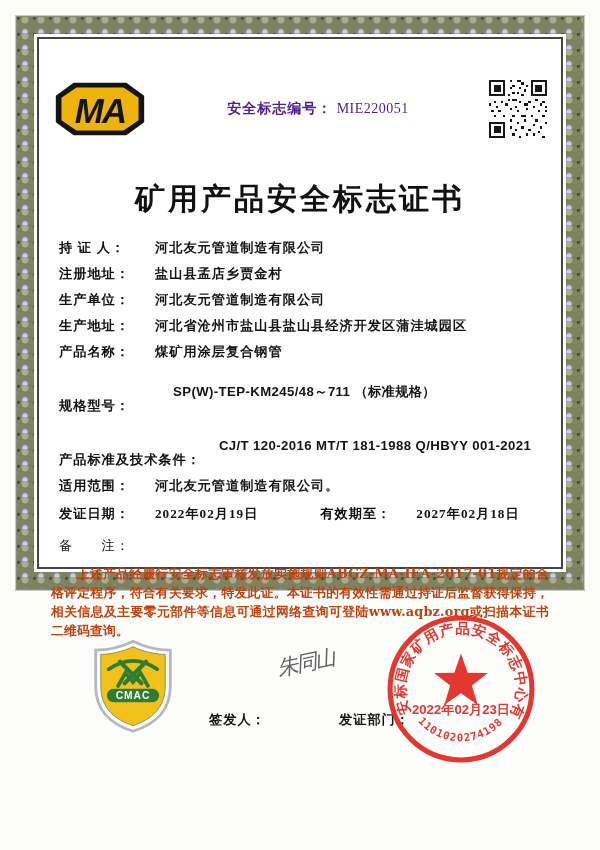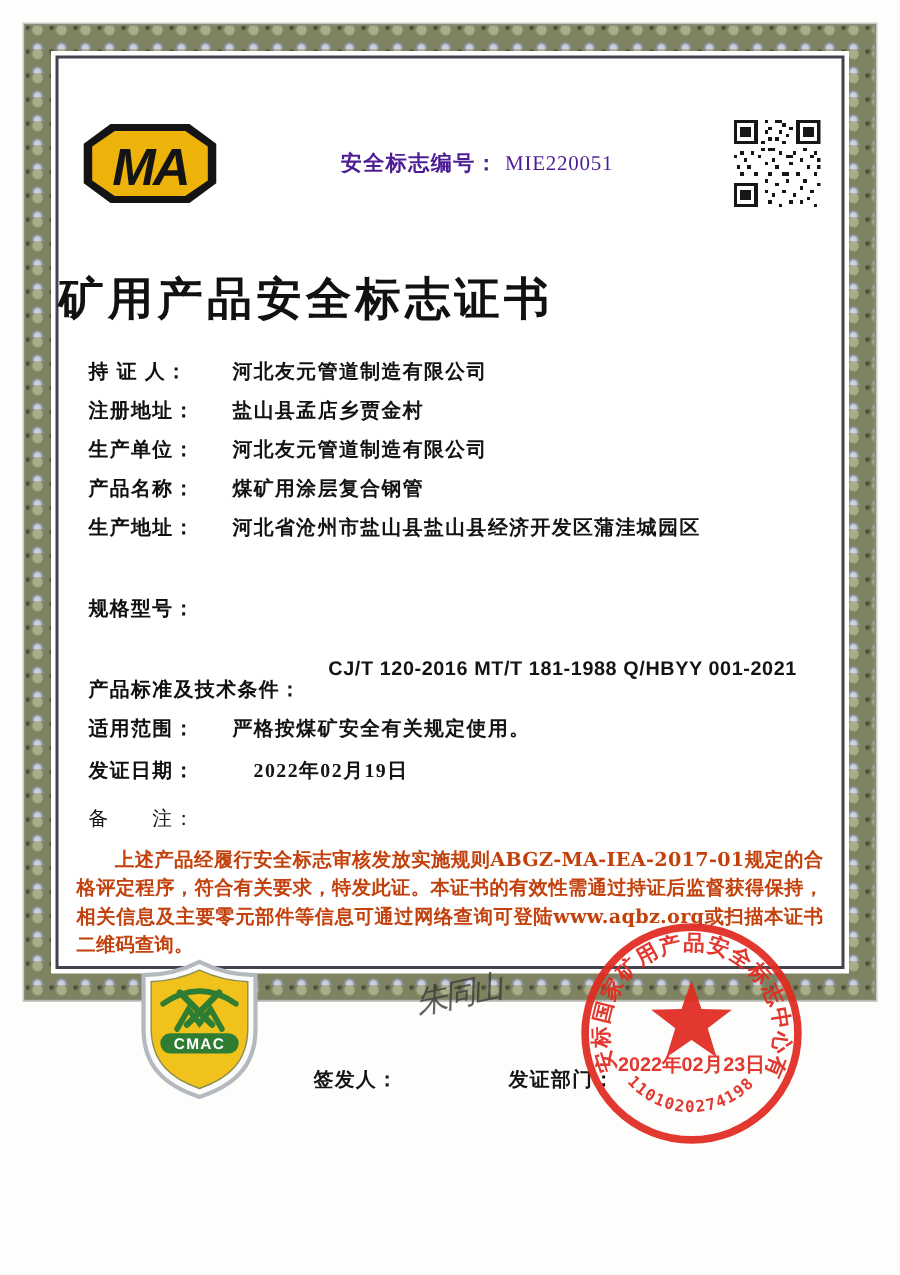--- a/index.html
+++ b/index.html
@@ -2,21 +2,21 @@
 <html><head>
 <meta charset="utf-8">
 <style>
   html,body{margin:0;padding:0;}
   body{
     width:600px;height:850px;position:relative;background:#fdfdfc;
     font-family:"Liberation Sans",sans-serif;color:#151515;overflow:hidden;
   }
   
   .frame{
-    position:absolute;left:16px;top:16px;width:568px;height:651px;
+    position:absolute;left:16px;top:16px;width:568px;height:574px;
     box-sizing:border-box;padding:20px;
     background-color:#7e8260;
     background-image:
       radial-gradient(circle at 8px 15px, #ccd3dd 2px, #8e96a8 3px, rgba(0,0,0,0) 4.5px),
       radial-gradient(circle at 1px 1px, #4d5138 1.5px, rgba(0,0,0,0) 2.5px),
       radial-gradient(circle at 8px 3px, #a9ad8a 3px, rgba(0,0,0,0) 4px);
     background-size:16px 16px;
     border:1px solid #8a8d7c;
     outline:1px solid #c9c9c4;
   }
@@ -26,32 +26,32 @@
   }
   
   .header-row{position:absolute;left:14px;right:14px;top:40px;height:60px;
     display:flex;align-items:center;justify-content:space-between;}
   .ma-logo{width:94px;height:58px;flex:0 0 auto;}
   .certno{flex:1;text-align:center;font-size:14px;letter-spacing:1px;
     font-family:"Liberation Serif",serif;font-weight:bold;color:#4c1d95;}
   .certno .val{font-family:"Liberation Serif",serif;font-weight:normal;letter-spacing:.5px;}
   .qr{width:58px;height:58px;flex:0 0 auto;}
   
-  .title{position:absolute;left:0;right:0;top:140px;text-align:left;
+  .title{position:absolute;left:0;right:0;top:140px;text-align:center;
     font-size:30px;font-weight:900;letter-spacing:3px;color:#111;
     font-family:"DejaVu Sans",sans-serif;}
   
   .fields{position:absolute;left:20px;right:8px;top:202px;}
   .frow{display:flex;align-items:center;margin-bottom:12px;font-size:13.2px;line-height:14px;}
   .flabel{font-weight:bold;letter-spacing:1px;min-width:96px;white-space:nowrap;flex:0 0 auto;color:#101010;}
   .fvalue{font-family:Liberation Serif, serif;font-weight:bold;letter-spacing:1px;color:#141414;}
   .frow.code .fvalue{font-family:"Liberation Sans",sans-serif;font-weight:bold;letter-spacing:.4px;}
   .frow.code .flabel{min-width:auto;margin-right:18px;margin-top:28px;}
   .dates{display:flex;align-items:baseline;margin-bottom:14px;font-size:13.2px;}
-  .dates .pair{display:flex;align-items:baseline;gap:14px;}
+  .dates .pair{display:flex;align-items:baseline;}
   .dates .pair.second{margin-left:62px;}
   .remark-row{font-size:13.2px;font-weight:normal;letter-spacing:1px;}
   
   .statement{position:absolute;left:12px;right:12px;top:512px;
     font-family:"DejaVu Serif",serif;font-weight:bold;font-size:12.8px;
     line-height:19px;letter-spacing:.2px;text-align:justify;text-indent:2em;color:#c2410c;}
   
   .cmac{position:absolute;left:52px;top:600px;width:84px;height:94px;}
   .signer-label,.dept-label{position:absolute;top:632px;font-size:13.2px;font-weight:bold;letter-spacing:1px;margin-top:40px;}
   .signer-label{left:170px;}
@@ -103,43 +103,48 @@
       </div>
       <div class="frow">
         <span class="flabel">注册地址：</span>
         <span class="fvalue">盐山县孟店乡贾金村</span>
       </div>
       <div class="frow">
         <span class="flabel">生产单位：</span>
         <span class="fvalue">河北友元管道制造有限公司</span>
       </div>
       <div class="frow">
+        <span class="flabel">生产地址：</span>
+        <span class="fvalue">河北省沧州市盐山县盐山县经济开发区蒲洼城园区</span>
+      </div>
+      <div class="frow">
         <span class="flabel">产品名称：</span>
         <span class="fvalue">煤矿用涂层复合钢管</span>
       </div>
-      <div class="frow">
-        <span class="flabel">生产地址：</span>
-        <span class="fvalue">河北省沧州市盐山县盐山县经济开发区蒲洼城园区</span>
-      </div>
       <div class="frow code">
         <span class="flabel" style="min-width:96px">规格型号：</span>
+        <span class="fvalue">SP(W)-TEP-KM245/48～711 （标准规格）</span>
       </div>
       <div class="frow code">
         <span class="flabel">产品标准及技术条件：</span>
         <span class="fvalue">CJ/T 120-2016 MT/T 181-1988 Q/HBYY 001-2021</span>
       </div>
       <div class="frow">
         <span class="flabel">适用范围：</span>
-        <span class="fvalue">严格按煤矿安全有关规定使用。</span>
+        <span class="fvalue">河北友元管道制造有限公司。</span>
       </div>
 
       <div class="dates">
         <div class="pair">
           <span class="flabel">发证日期：</span>
           <span class="fvalue">2022年02月19日</span>
+        </div>
+        <div class="pair second">
+          <span class="flabel">有效期至：</span>
+          <span class="fvalue">2027年02月18日</span>
         </div>
       </div>
 
       <div class="remark-row">
         <span>备　　注：</span>
       </div>
     </div>
 
     <p class="statement">上述产品经履行安全标志审核发放实施规则ABGZ-MA-IEA-2017-01规定的合格评定程序，符合有关要求，特发此证。本证书的有效性需通过持证后监督获得保持，相关信息及主要零元部件等信息可通过网络查询可登陆www.aqbz.org或扫描本证书二维码查询。</p>
 

